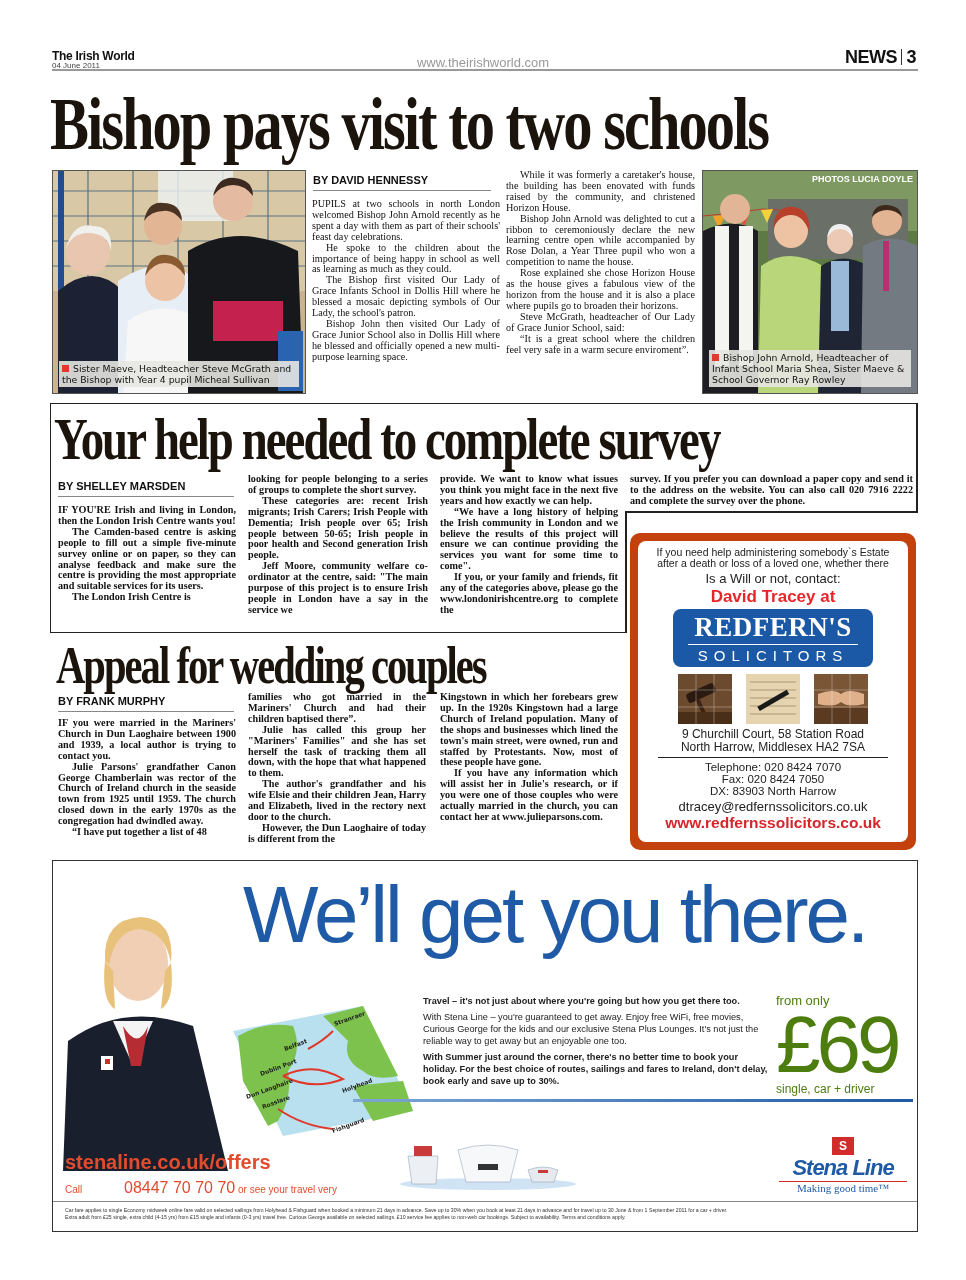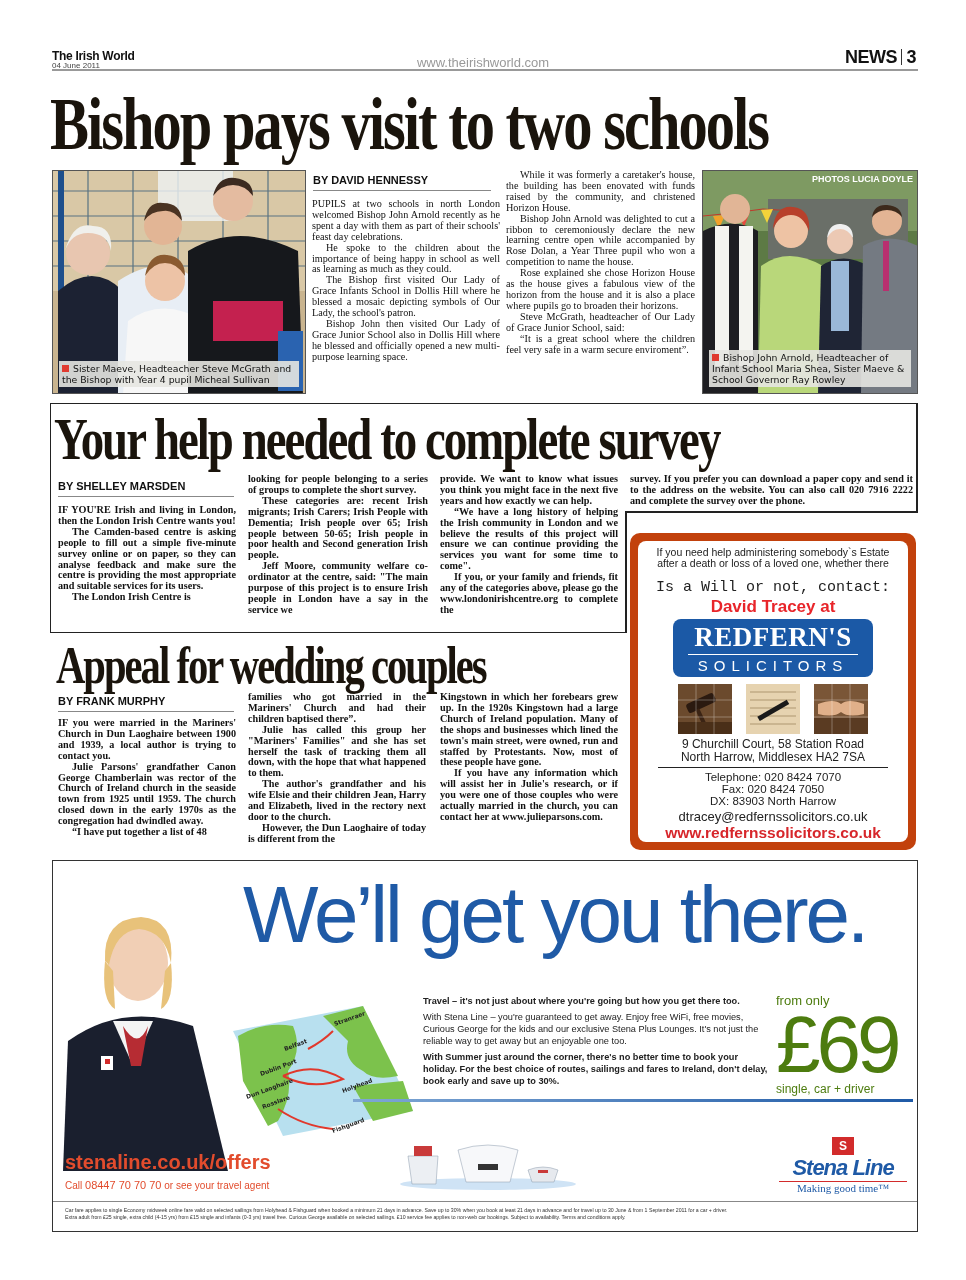--- a/index.html
+++ b/index.html
@@ -21,21 +21,21 @@
 .photo{overflow:hidden;border:1px solid #555;}
 .caption{position:absolute;background:rgba(230,230,225,0.9);font-family:"DejaVu Sans",sans-serif;font-size:9.3px;line-height:11px;color:#111;padding:2px 3px;}
 .caption .sq{display:inline-block;width:7px;height:7px;background:#e03a2f;margin-right:4px;}
 .photo-credit{position:absolute;top:3px;right:4px;font-family:"Liberation Sans",sans-serif;font-weight:bold;font-size:9px;color:#fff;}
 .box{border:1.5px solid #222;}
 .h2{font-size:60px;transform:scaleX(0.78);}
 .h3{font-size:52px;transform:scaleX(0.78);}
 .ad-redferns{left:630px;top:533px;width:286px;height:317px;background:#c2410c;border-radius:10px;padding:8px;}
 .ad-redferns .inner{background:#fff;border-radius:8px;width:100%;height:100%;text-align:center;font-family:"Liberation Sans",sans-serif;color:#222;position:relative;}
 .rf-intro{font-size:10.5px;line-height:11px;padding-top:6px;}
-.rf-contact{font-size:15px;margin-top:10px;font-family:Liberation Mono, monospace;}
+.rf-contact{font-size:13px;margin-top:2px;}
 .rf-name{font-size:17px;font-weight:bold;color:#e8252a;margin-top:1px;}
 .rf-logo{margin:2px auto 0;width:200px;height:58px;background:#1b59a6;border-radius:8px;color:#fff;}
 .rf-logo .t1{font-family:"Liberation Serif",serif;font-weight:bold;font-size:27px;letter-spacing:0.5px;padding-top:3px;}
 .rf-logo .rule{height:1px;background:#fff;width:170px;margin:1px auto 2px;}
 .rf-logo .t2{font-size:15px;letter-spacing:6px;}
 .rf-icons{display:flex;justify-content:space-between;width:190px;margin:7px auto 0;}
 .rf-ico{width:54px;height:50px;}
 .rf-addr{font-size:12px;line-height:13px;margin-top:4px;}
 .rf-rule{width:230px;height:1px;background:#222;margin:3px auto;}
 .rf-tel{font-size:11.5px;line-height:12px;}
@@ -46,21 +46,21 @@
 .stena-body{position:absolute;left:370px;top:134px;width:350px;font-family:"Liberation Sans",sans-serif;font-size:9.2px;line-height:12px;color:#222;}
 .stena-body p{margin-bottom:4px;}
 .stena-body .b{font-weight:bold;}
 .stena-price{position:absolute;left:723px;top:132px;font-family:"Liberation Sans",sans-serif;color:#4d7c0f;}
 .stena-price .from{font-size:13px;}
 .stena-price .num{font-size:80px;line-height:74px;letter-spacing:-4px;}
 .stena-price .sub{font-size:12px;}
 .stena-rule{position:absolute;left:300px;top:238px;width:560px;height:3px;background:linear-gradient(to right,#7fa7d5,#1f5aa6);}
 .stena-url{position:absolute;left:12px;top:290px;font-family:"Liberation Sans",sans-serif;font-weight:bold;font-size:20px;color:#e24c2d;}
 .stena-call{position:absolute;left:12px;top:318px;font-family:"Liberation Sans",sans-serif;font-size:10px;color:#e24c2d;}
-.stena-call .big{font-size:11px;}
+.stena-call .big{font-size:16px;margin-left:39px;}
 .stena-logo{position:absolute;left:720px;top:276px;width:140px;text-align:center;}
 .stena-logo .name{font-family:"Liberation Sans",sans-serif;font-weight:bold;font-style:italic;font-size:22px;color:#1f5aa6;letter-spacing:-1px;}
 .stena-logo .tag{font-family:"Liberation Serif",serif;font-size:11px;color:#1f5aa6;}
 .stena-logo .flag{width:22px;height:18px;background:#d22b2b;margin:0 auto;color:#fff;font-size:12px;font-weight:bold;line-height:18px;font-family:"Liberation Sans",sans-serif;}
 .stena-divider{position:absolute;left:0;top:340px;width:100%;height:1px;background:#888;}
 .stena-fine{position:absolute;left:12px;top:346px;width:840px;font-family:"Liberation Sans",sans-serif;font-size:5.2px;line-height:7px;color:#333;}
 </style>
 </head>
 <body>
 
@@ -311,21 +311,21 @@
     <div class="num">£69</div>
     <div class="sub">single, car + driver</div>
   </div>
 
   <div class="stena-rule"></div>
 
   <div class="stena-url">stenaline.co.uk/offers</div>
   <div class="stena-call">
     <span>Call</span>
     <span class="big">08447 70 70 70</span>
-    <span>or see your travel agent</span>
+    <span>or see your travel very</span>
   </div>
 
   <svg class="abs" style="left:345px;top:275px;" width="180" height="55" viewBox="0 0 180 55">
     <ellipse cx="90" cy="48" rx="88" ry="6" fill="#cfe3f5"></ellipse>
     <path d="M10 20 L40 20 L38 48 L14 48Z" fill="#eceff3" stroke="#8899aa" stroke-width="0.5"></path>
     <rect x="16" y="10" width="18" height="10" fill="#c93a3a"></rect>
     <path d="M60 14 Q90 4 120 14 L112 46 L68 46Z" fill="#f7f8fa" stroke="#8899aa" stroke-width="0.5"></path>
     <rect x="80" y="28" width="20" height="6" fill="#333"></rect>
     <path d="M130 34 Q145 28 160 34 L156 46 L134 46Z" fill="#e6e9ee" stroke="#8899aa" stroke-width="0.5"></path>
     <rect x="140" y="34" width="10" height="3" fill="#c93a3a"></rect>

